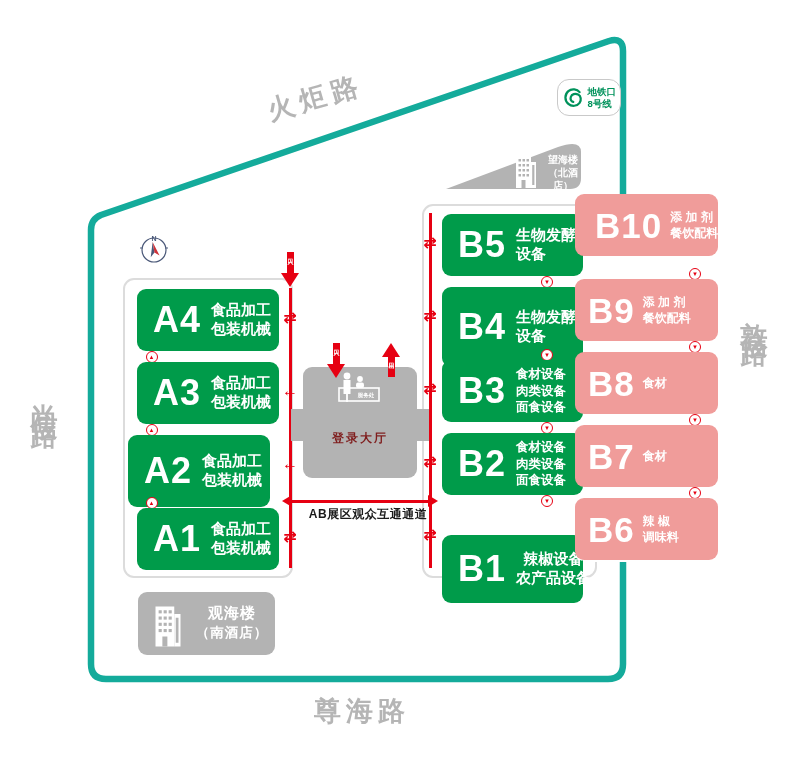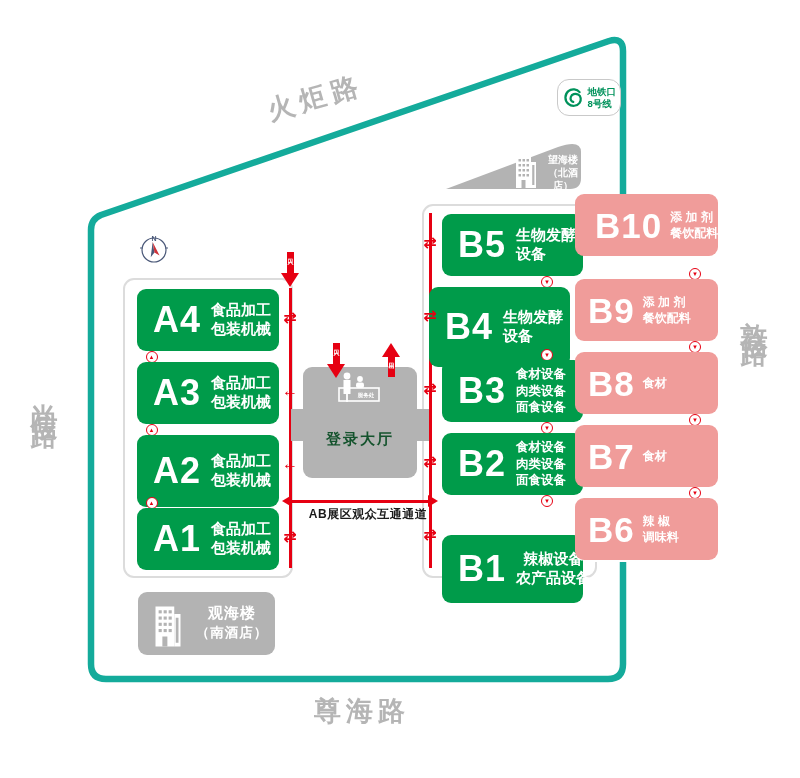--- a/index.html
+++ b/index.html
@@ -40,21 +40,21 @@
   .cor-line{position:absolute;height:3px;background:var(--red);}
   .cor-head-l{position:absolute;width:0;height:0;border-top:6.5px solid transparent;border-bottom:6.5px solid transparent;border-right:10px solid var(--red);}
   .cor-head-r{position:absolute;width:0;height:0;border-top:6.5px solid transparent;border-bottom:6.5px solid transparent;border-left:10px solid var(--red);}
   .cor-label{position:absolute;font-size:12px;font-weight:bold;color:#1a1a1a;text-align:center;letter-spacing:0.5px;}
   
   .building{position:absolute;background:var(--building);border-radius:9px;color:#fff;}
   .hotel-text{position:absolute;color:#fff;font-weight:bold;text-align:center;}
   
   .login-main{position:absolute;background:var(--building);border-radius:9px;}
   .login-arm{position:absolute;background:var(--building);}
-  .login-label{position:absolute;width:100%;text-align:center;color:#14532d;font-size:15px;font-weight:bold;letter-spacing:2px;}
+  .login-label{position:absolute;width:100%;text-align:center;color:#7f1d1d;font-size:12px;font-weight:bold;letter-spacing:2px;}
   
   .metro{position:absolute;background:#fff;border:1.5px solid #c9c9c9;border-radius:12px;
     display:flex;align-items:center;gap:4px;padding:3px 4px;}
   .metro-txt{color:var(--metro);font-size:9.5px;font-weight:bold;line-height:1.2;white-space:nowrap;}
 </style>
 </head>
 <body>
 
 <div class="stage">
 
@@ -199,21 +199,21 @@
       <div class="gap-dot" style="left: 145.5px; top: 350.5px;">▲</div>
       <div class="hall green" style="left: 137px; top: 362px; width: 142px; height: 62px;">
         <div class="hall-id">A3</div>
         <div class="hall-desc">
           <div>食品加工</div>
           <div>包装机械</div>
         </div>
       </div>
       <div class="xarrow" style="left: 275px; top: 383px;">←</div>
       <div class="gap-dot" style="left: 145.5px; top: 423.5px;">▲</div>
-      <div class="hall green" style="left: 137px; top: 435px; width: 142px; height: 72px;">
+      <div class="hall green" style="left: 128px; top: 435px; width: 142px; height: 72px;">
         <div class="hall-id">A2</div>
         <div class="hall-desc">
           <div>食品加工</div>
           <div>包装机械</div>
         </div>
       </div>
       <div class="xarrow" style="left: 275px; top: 456px;">←</div>
       <div class="gap-dot" style="left: 145.5px; top: 496.5px;">▲</div>
       <div class="hall green" style="left: 137px; top: 508px; width: 142px; height: 62px;">
         <div class="hall-id">A1</div>
@@ -225,21 +225,21 @@
       <div class="xarrow" style="left: 275px; top: 529px;">⇄</div>
       <div class="hall green" style="left: 442px; top: 214px; width: 141px; height: 62px;">
         <div class="hall-id">B5</div>
         <div class="hall-desc">
           <div>生物发酵</div>
           <div>设备</div>
         </div>
       </div>
       <div class="xarrow" style="left: 415px; top: 235px;">⇄</div>
       <div class="gap-dot" style="left: 541px; top: 275.5px;">▼</div>
-      <div class="hall green" style="left: 429px; top: 287px; width: 141px; height: 80px;">
+      <div class="hall green" style="left: 442px; top: 287px; width: 141px; height: 80px;">
         <div class="hall-id">B4</div>
         <div class="hall-desc">
           <div>生物发酵</div>
           <div>设备</div>
         </div>
       </div>
       <div class="xarrow" style="left: 415px; top: 308px;">⇄</div>
       <div class="gap-dot" style="left: 541px; top: 348.5px;">▼</div>
       <div class="hall green" style="left: 442px; top: 360px; width: 141px; height: 62px;">
         <div class="hall-id">B3</div>

